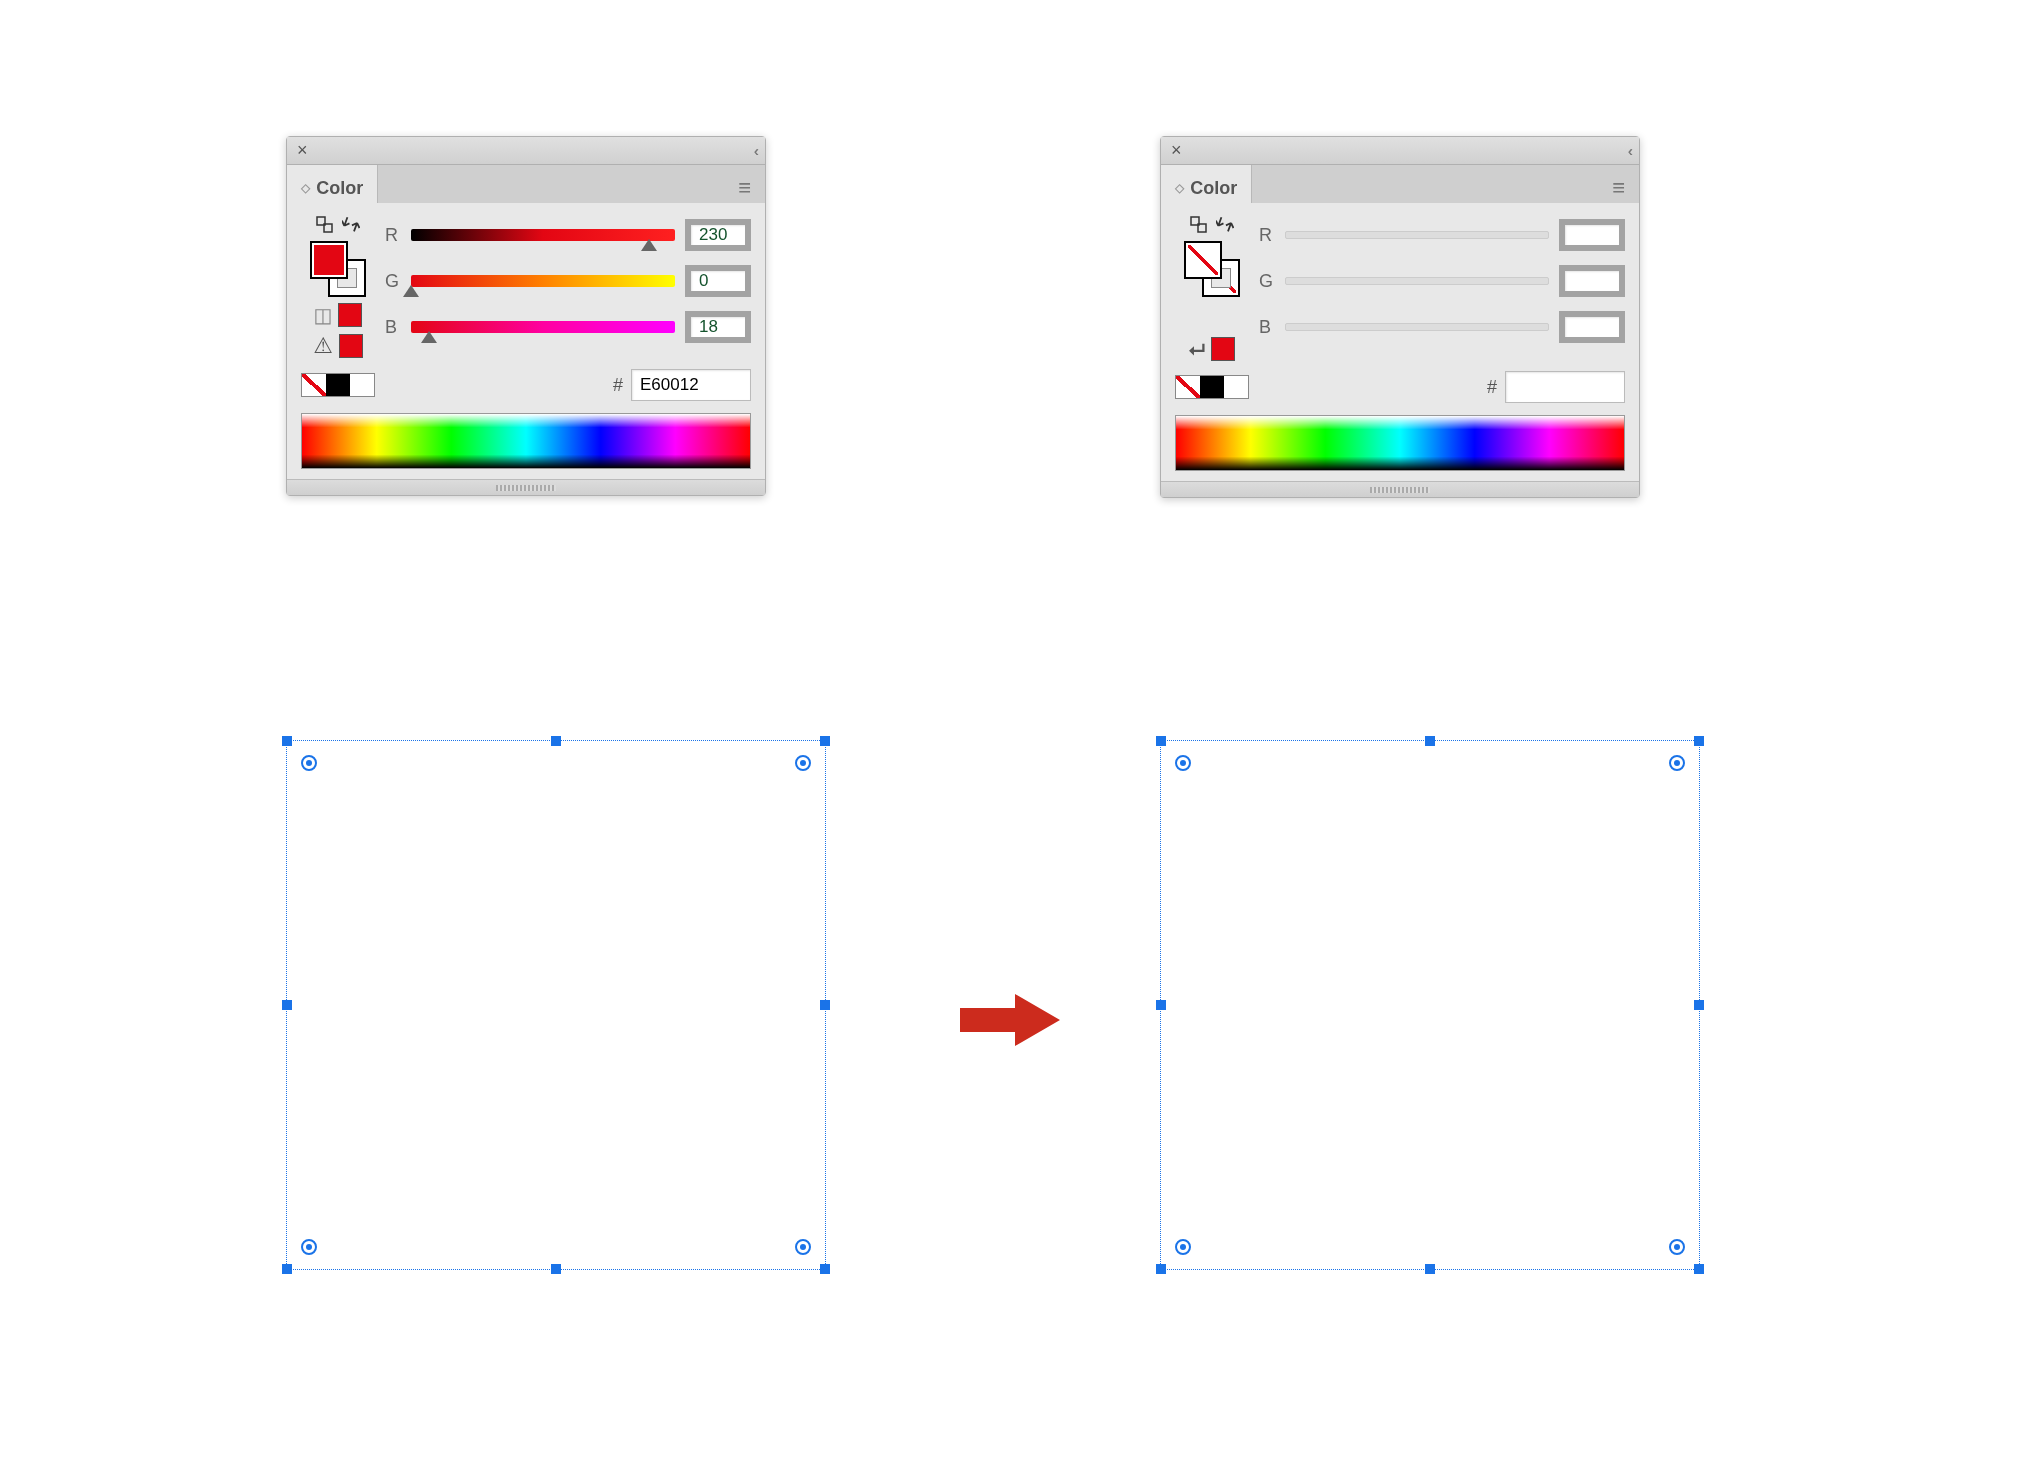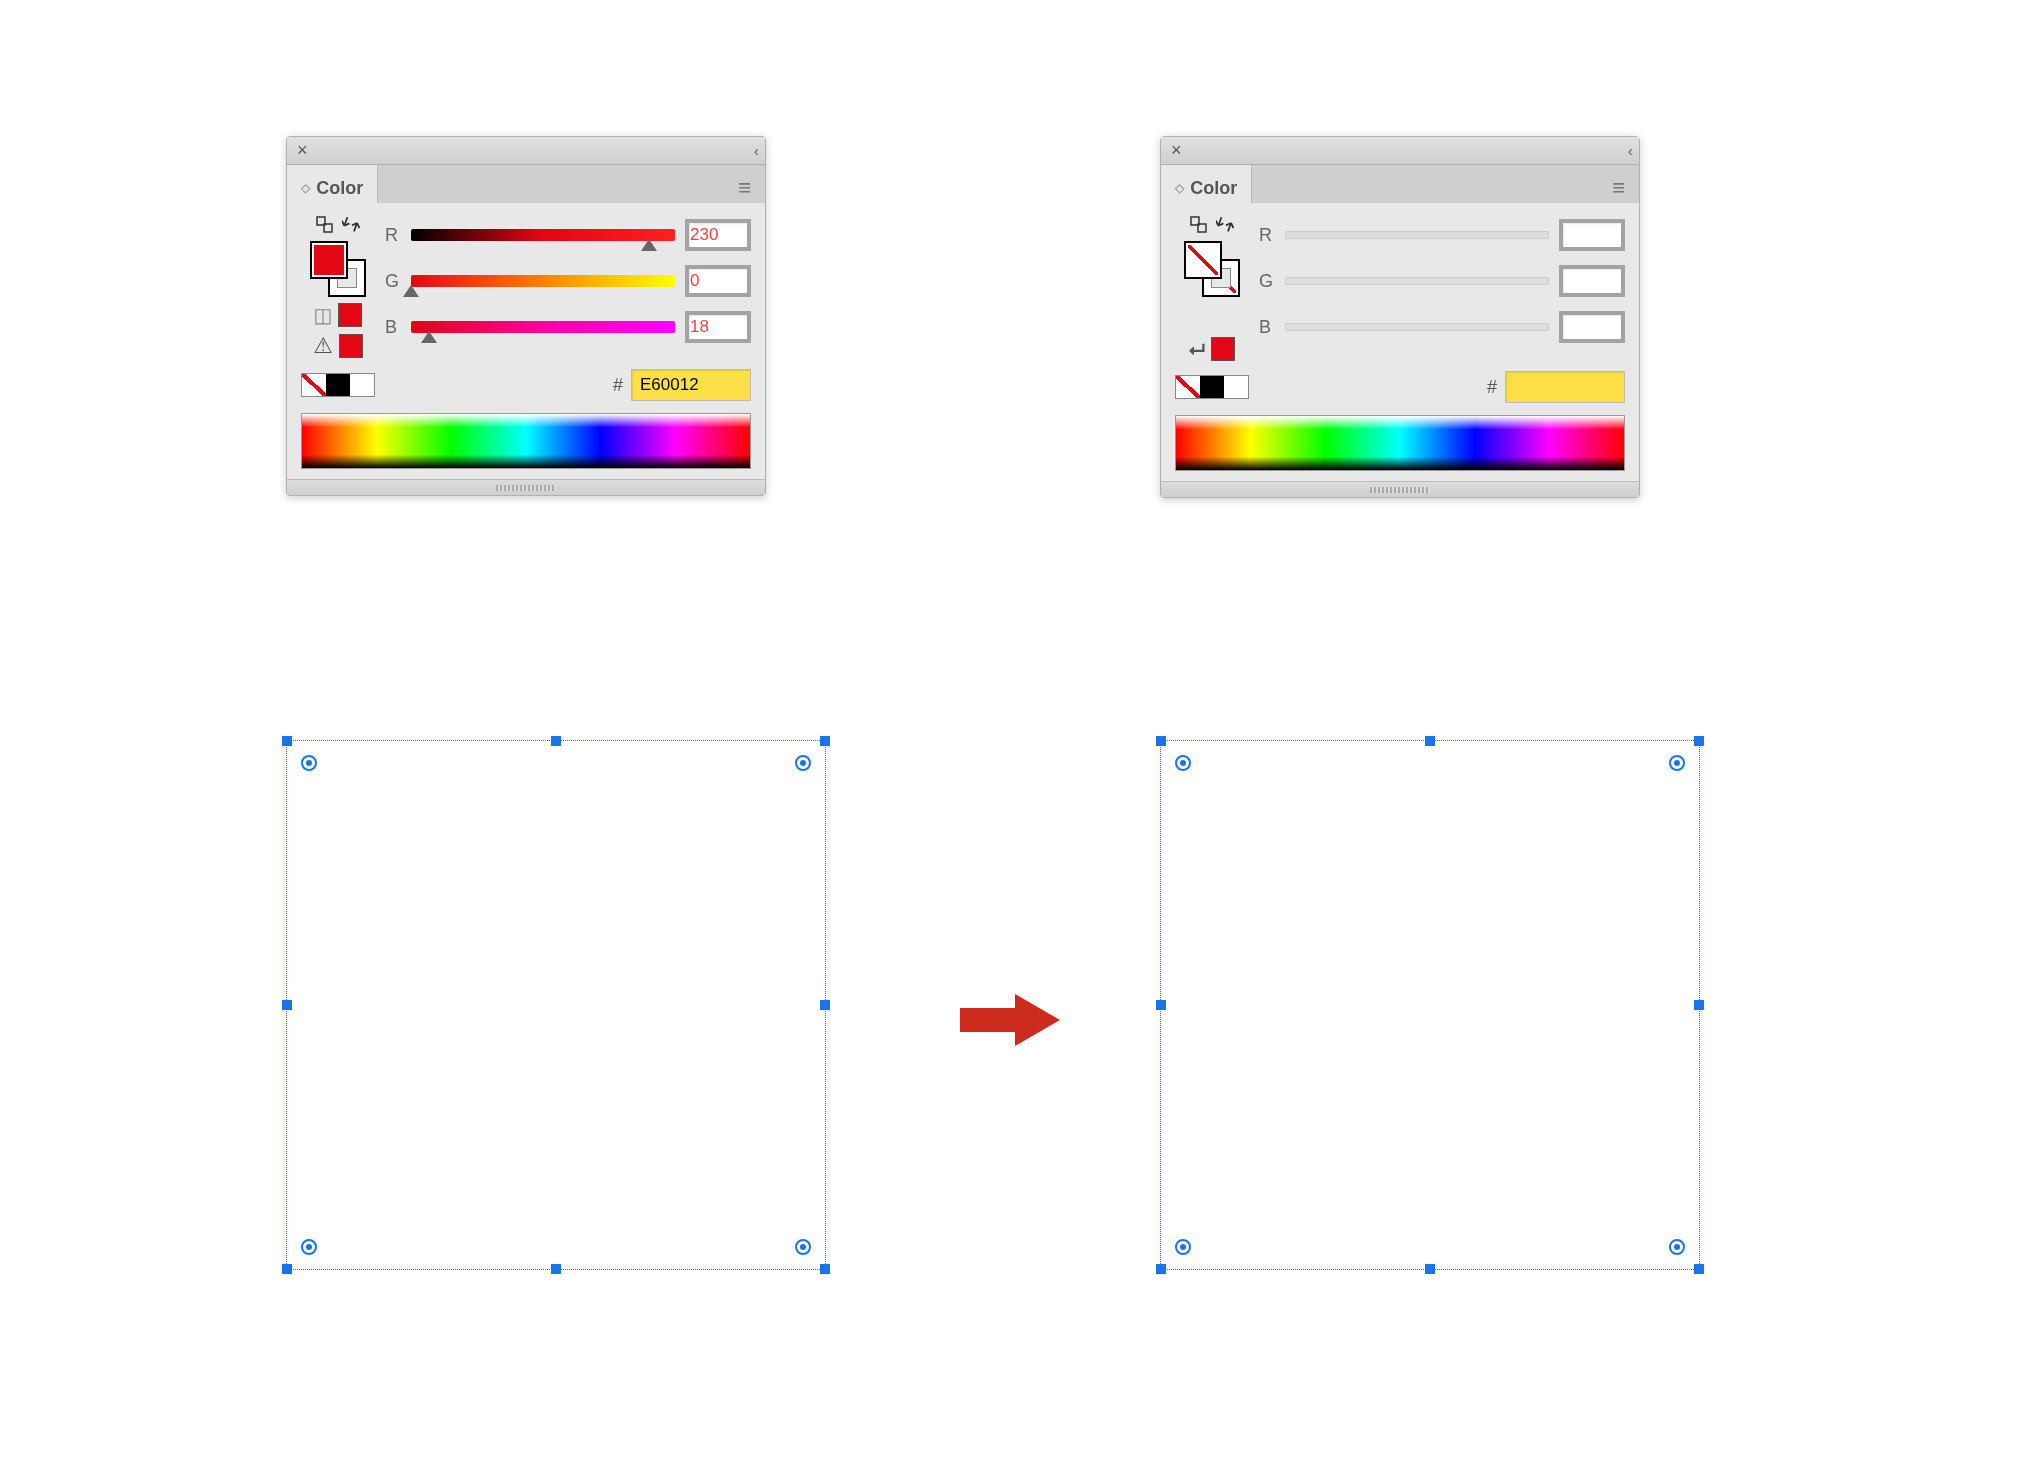--- a/index.html
+++ b/index.html
@@ -107,36 +107,36 @@
     position:absolute;
     bottom:-10px;
     width:0;height:0;
     border-left:8px solid transparent;
     border-right:8px solid transparent;
     border-bottom:12px solid #666;
   }
   .val-input {
     width:66px;
     height:32px;
-    border:4px solid #a3a3a3;
+    border:6px solid #a3a3a3;
     background:#fff;
     font-size:17px;
     text-align:left;
-    padding:0 1px;
-    color:#ef4444;
+    padding:0 8px;
+    color:#14532d;
     box-shadow: inset 1px 1px 2px rgba(0,0,0,0.1);
   }
   .hex-row { display:flex; justify-content:space-between; align-items:center; margin-top:10px; }
   .mini-strip { display:flex; border:1px solid #888; }
   .mini-strip .cell { width:24px; height:22px; }
   .hex-group { display:flex; align-items:center; gap:8px; }
   .hash { font-size:18px; color:#555; }
   .hex-input {
     width:120px; height:32px;
-    border:1px solid #bbb; background:#fde047;
+    border:1px solid #bbb; background:#ffffff;
     font-size:17px; padding:0 8px;
     box-shadow: inset 1px 1px 2px rgba(0,0,0,0.1);
   }
   .spectrum {
     margin-top:12px;
     height:56px;
     border:1px solid #999;
     background:
       linear-gradient(to bottom, rgba(255,255,255,1) 0%, rgba(255,255,255,0) 25%, rgba(0,0,0,0) 75%, rgba(0,0,0,1) 100%),
       linear-gradient(to right, #ff0000, #ffff00, #00ff00, #00ffff, #0000ff, #ff00ff, #ff0000);

